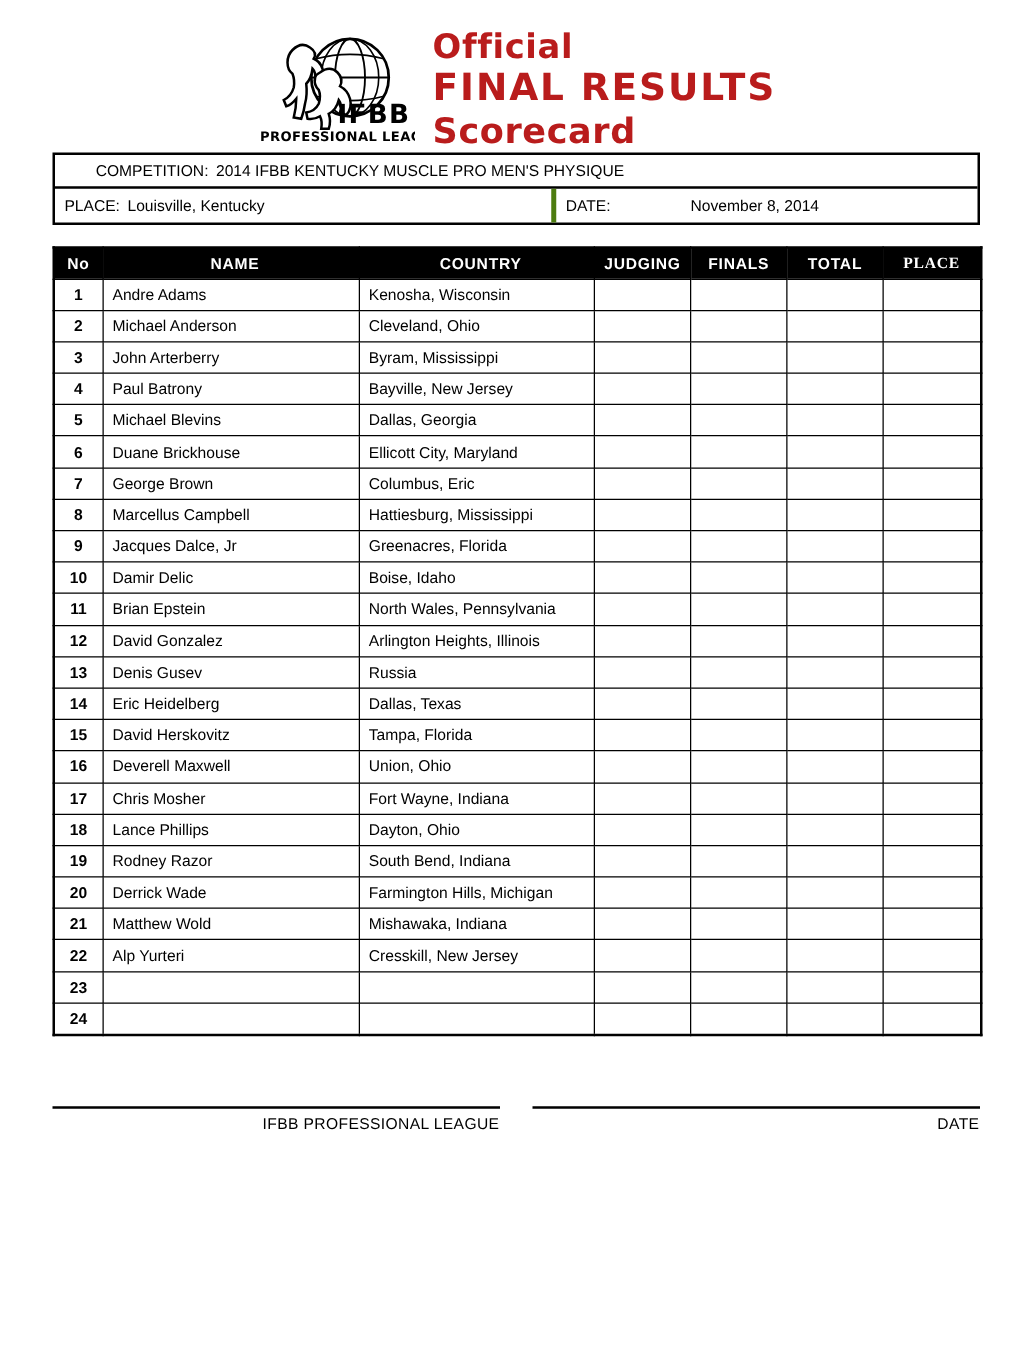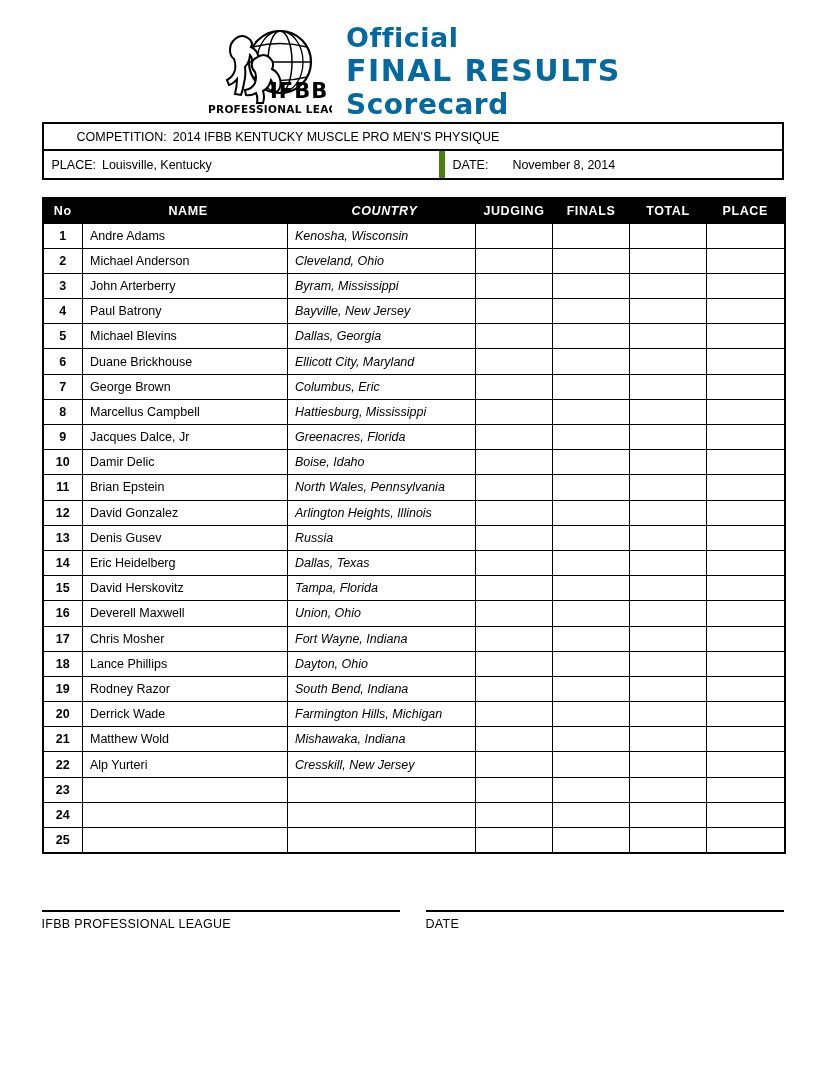--- a/index.html
+++ b/index.html
@@ -43,21 +43,21 @@
   .logo-block svg { display: block; }
 
   .title-block {
     line-height: 1.0;
     padding-top: 2px;
   }
   .title-line {
     font-family: "DejaVu Sans", sans-serif;
     font-weight: bold;
     letter-spacing: 0.5px;
-    color: #0369a1;
+    color: #b91c1c;
     white-space: nowrap;
   }
   .title-official {
     font-size: 27px;
     margin-bottom: 5px;
   }
   .title-final {
     font-size: 30px;
     letter-spacing: 1.5px;
     margin-bottom: 5px;
@@ -84,22 +84,22 @@
   .info-cell {
     display: flex;
     align-items: center;
     padding-left: 8px;
     font-size: 12.5px;
     box-sizing: border-box;
     white-space: nowrap;
     overflow: hidden;
   }
   .info-cell.full { width: 100%; padding-left: 33px; }
-  .info-cell.place { width: 401px; border-right: 6px solid #4d7c0f; }
-  .info-cell.date  { flex: 1; }
+  .info-cell.place { width: 401px; border-right: 4px solid #4d7c0f; }
+  .info-cell.date  { flex: 1; gap: 40px; }
   .info-label { margin-right: 6px; }
   .info-value { }
   .date-value { margin-left: 18px; text-align: right; }
 
   
   .table-wrap {
     margin: 17px auto 0 auto;
     width: 742px;
   }
   table.scorecard {
@@ -122,40 +122,41 @@
     text-align: center;
     border: 1px solid #000;
     margin-top: 15px;
   }
   table.scorecard tbody td {
     height: 25.2px;
     font-size: 12.5px;
   }
   .col-no    { width: 40px;  text-align: center; font-weight: bold; font-size: 12px; }
   .col-name  { width: 205px; padding-left: 7px; }
-  .col-country { width: 188px; padding-left: 7px; font-style: italic; }
+  .col-country { width: 188px; padding-left: 7px; }
   .col-judging { width: 77px; }
   .col-finals  { width: 77px; }
   .col-total   { width: 77px; }
-  .col-place   { width: 78px; }
+  .col-place   { width: 78px; font-family: Liberation Serif, serif; }
 
   
   table.scorecard {
     border: 2px solid #000;
   }
 
   
   .signatures {
     margin: 56px auto 0 auto;
     width: 742px;
     display: flex;
     gap: 26px;
   }
   .sig-col {
     flex: 1;
+    text-align: right;
   }
   .sig-line {
     border-top: 2px solid #000;
     height: 0;
   }
   .sig-label {
     font-size: 12.5px;
     padding-top: 5px;
     letter-spacing: 0.3px;
   }
@@ -440,29 +441,20 @@
           </tr>
           <tr>
             <td class="col-no">24</td>
             <td class="col-name"></td>
             <td class="col-country"></td>
             <td class="col-judging"></td>
             <td class="col-finals"></td>
             <td class="col-total"></td>
             <td class="col-place"></td>
           </tr>
-          <tr>
-            <td class="col-no">25</td>
-            <td class="col-name"></td>
-            <td class="col-country"></td>
-            <td class="col-judging"></td>
-            <td class="col-finals"></td>
-            <td class="col-total"></td>
-            <td class="col-place"></td>
-          </tr>
         </tbody>
     </table>
   </div>
 
   <div class="signatures">
     <div class="sig-col">
       <div class="sig-line"></div>
       <div class="sig-label">IFBB PROFESSIONAL LEAGUE</div>
     </div>
     <div class="sig-col">

